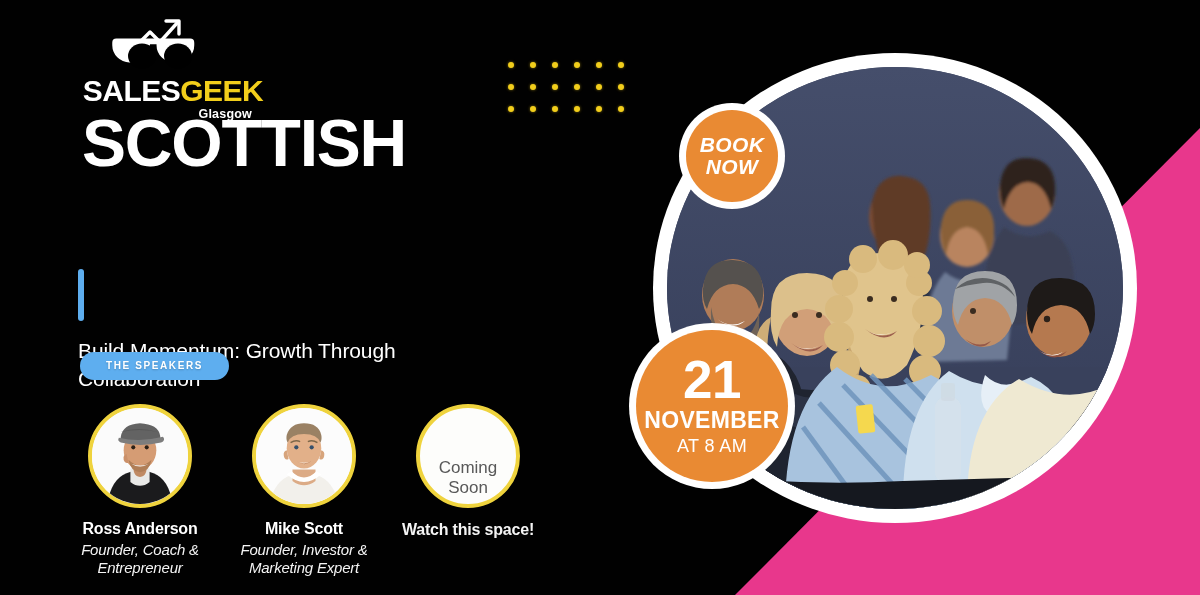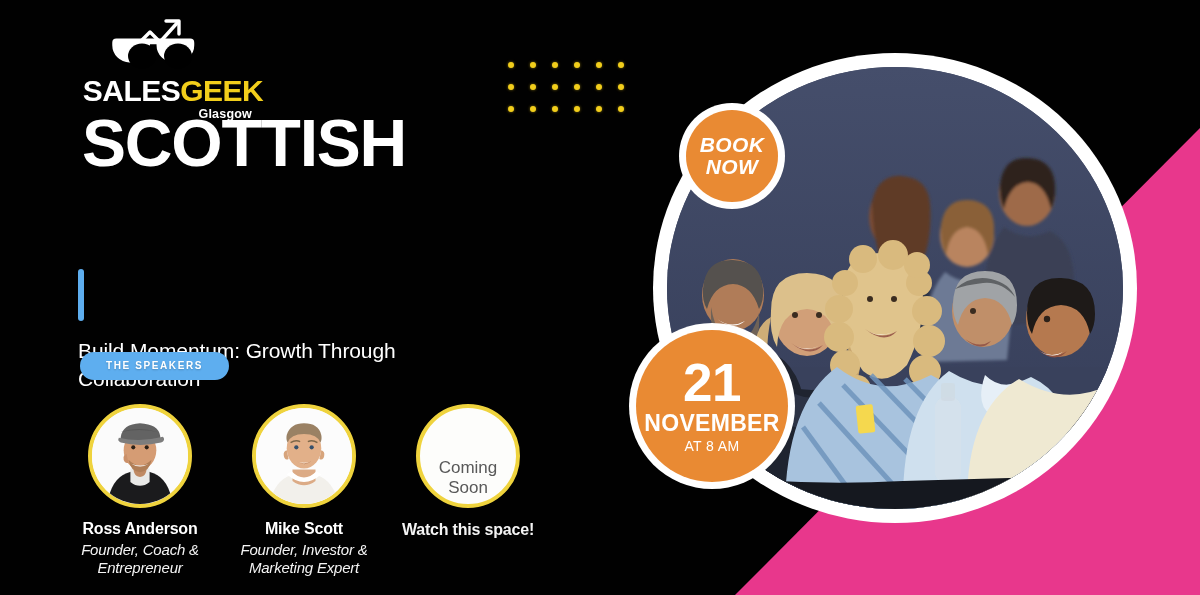--- a/index.html
+++ b/index.html
@@ -228,21 +228,21 @@
   }
   .badge-date .d-month {
     font-size: 23px;
     font-weight: bold;
     letter-spacing: .3px;
     line-height: 1.15;
     margin-top: 2px;
     text-align: center;
   }
   .badge-date .d-time {
-    font-size: 14px;
+    font-size: 18px;
     font-weight: 400;
     letter-spacing: .4px;
     margin-top: 2px;
   }
 </style>
 </head>
 <body>
 
 <div id="banner">
 

